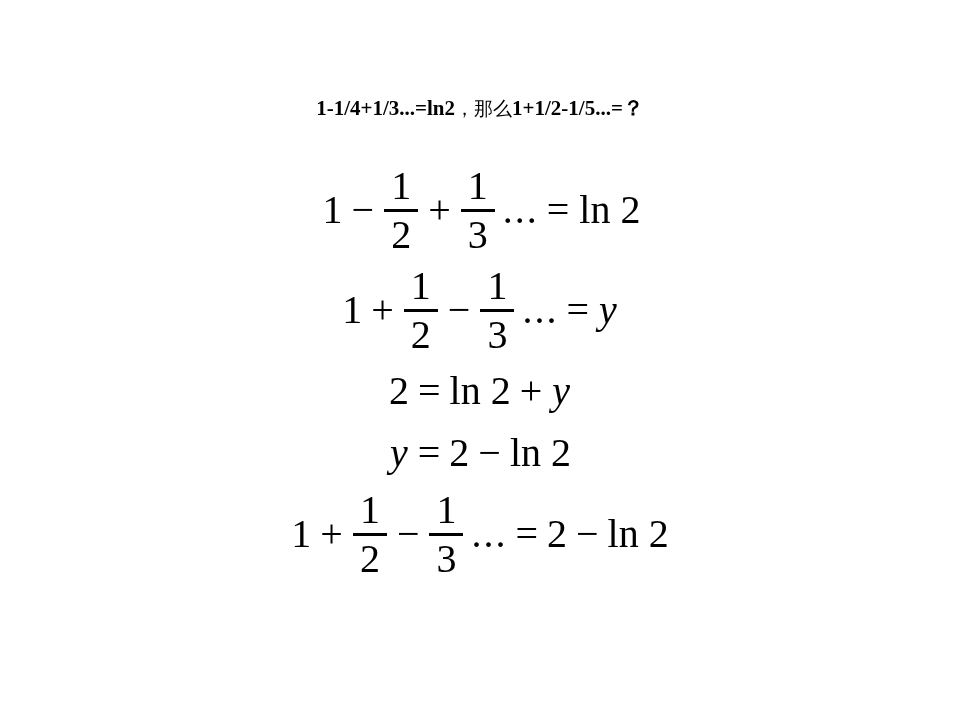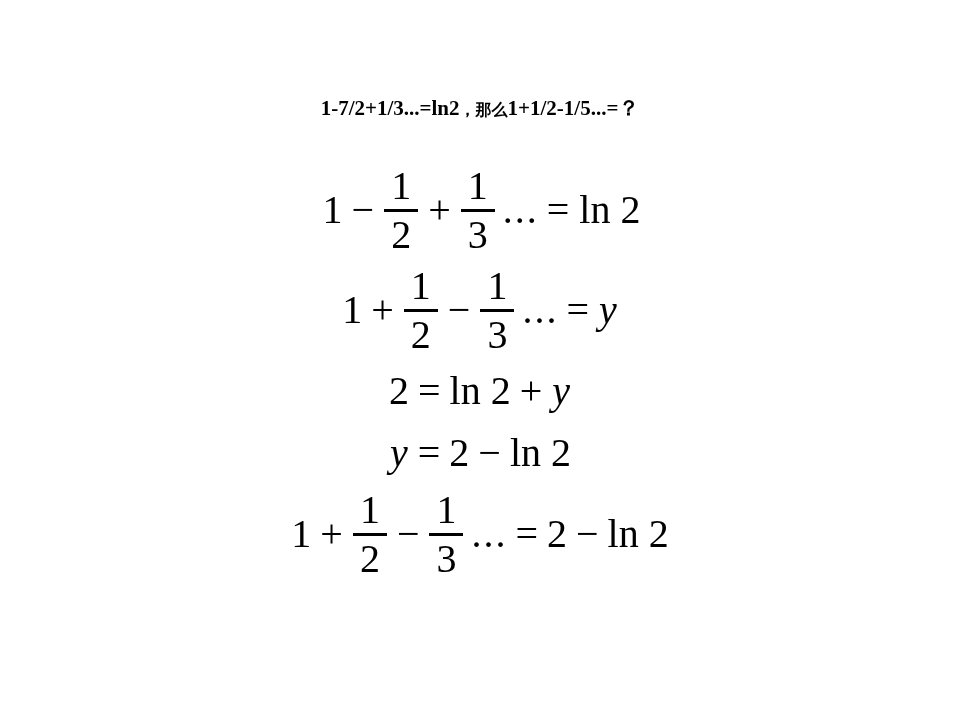--- a/index.html
+++ b/index.html
@@ -27,22 +27,22 @@
     width: 960px;
     text-align: center;
     font-family: "Liberation Serif", serif;
     font-weight: bold;
     font-size: 21px;
     letter-spacing: 0px;
     white-space: nowrap;
   }
   .title .cjk {
     font-family: "DejaVu Sans", sans-serif;
-    font-weight: bold;
-    font-size: 16px;
+    font-weight: normal;
+    font-size: 19px;
   }
   .equations {
     position: absolute;
     left: 0;
     top: 160px;
     width: 960px;
   }
   .eq {
     display: flex;
     align-items: center;
@@ -100,21 +100,21 @@
   }
   .row-tall { height: 100px; }
   .row-short { height: 62px; }
 </style>
 </head>
 <body>
 
 <div class="slide">
 
   <div class="title">
-    <span>1-7/2+1/3...=ln2</span><span class="cjk">，那么</span><span>1+1/2-1/5...=？</span>
+    <span>1-1/4+1/3...=ln2</span><span class="cjk">，那么</span><span>1+1/2-1/5...=？</span>
   </div>
 
   <div class="equations">
 
     <div class="eq-row row-tall">
       <div class="eq-inner eq">
         <span class="tok">1</span>
         <span class="op">−</span>
         <span class="frac">
           <span class="num">1</span>

